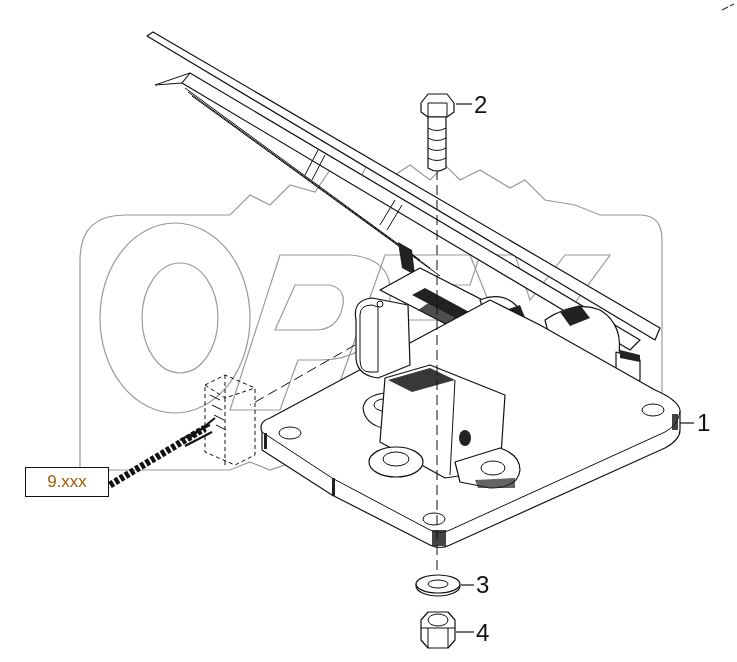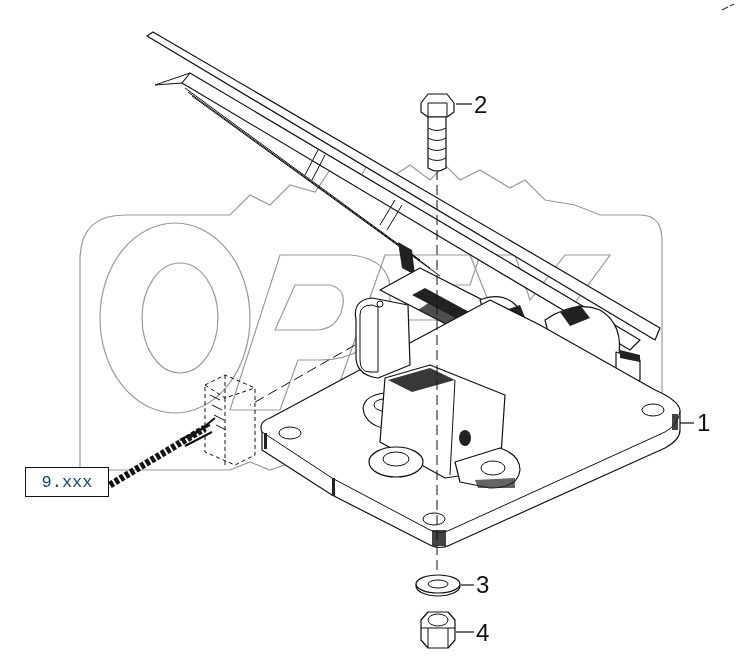--- a/index.html
+++ b/index.html
@@ -4,21 +4,21 @@
   <style>
     html, body { margin: 0; padding: 0; background: #ffffff; }
     body { width: 737px; height: 662px; overflow: hidden; position: relative;
            font-family: "Liberation Sans", sans-serif; }
     #stage { position: absolute; left: 0; top: 0; width: 737px; height: 662px; }
     svg { position: absolute; left: 0; top: 0; }
     .callout { position: absolute; font-size: 24px; color: #111; line-height: 1; }
     .ref-box { position: absolute; left: 25px; top: 467px; width: 84px; height: 30px;
                border: 1.5px solid #111; box-sizing: border-box; background: #fff;
                display: flex; align-items: center; justify-content: center;
-               font-size: 17px; color: #0c4a6e; cursor: pointer; font-family: Liberation Mono, monospace; }
+               font-size: 17px; color: #a16207; cursor: pointer; }
     .wm-line { fill: none; stroke: #9a9a9a; stroke-width: 1.2; }
     .part { fill: #ffffff; stroke: #111; stroke-width: 1.2; stroke-linejoin: round; }
     .thin { fill: none; stroke: #111; stroke-width: 1; }
     .dash { fill: none; stroke: #111; stroke-width: 1; stroke-dasharray: 10 5; }
     .dash2 { fill: none; stroke: #111; stroke-width: 1; stroke-dasharray: 4 3; }
     .hatch { fill: #222; }
     .leader { stroke: #111; stroke-width: 1.2; }
   </style>
 </head>
 <body>

